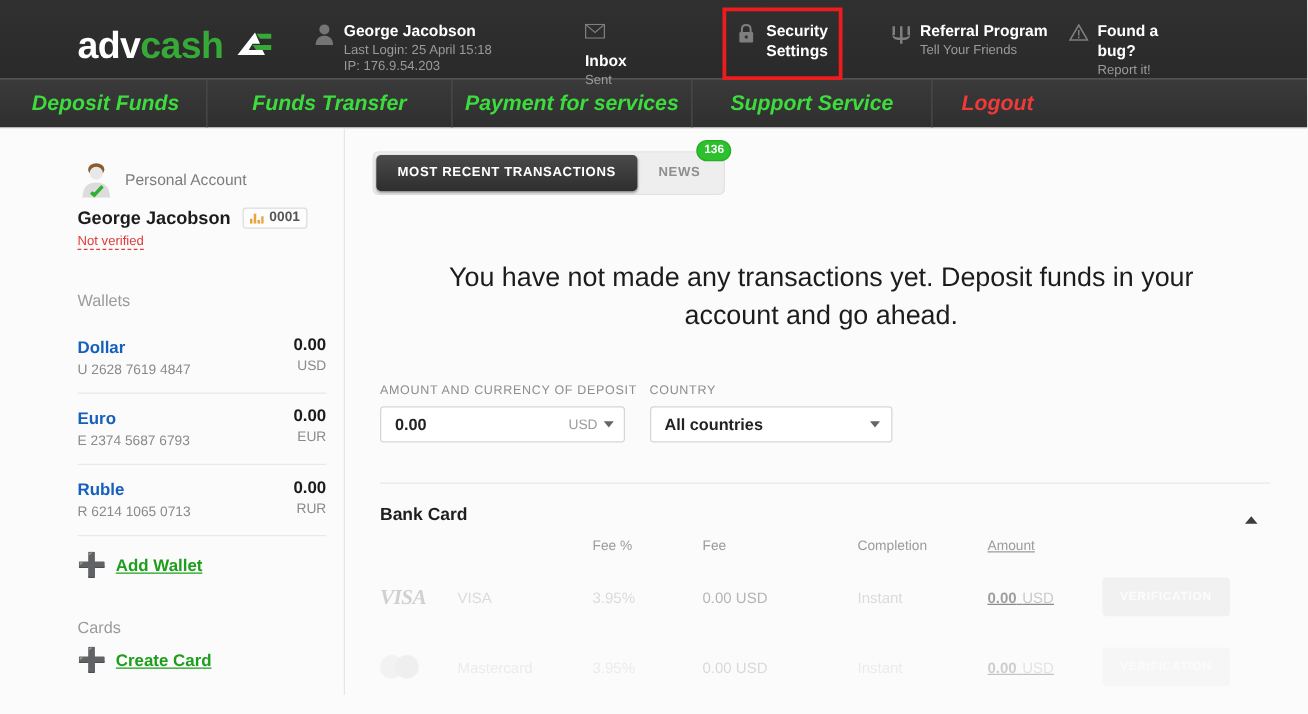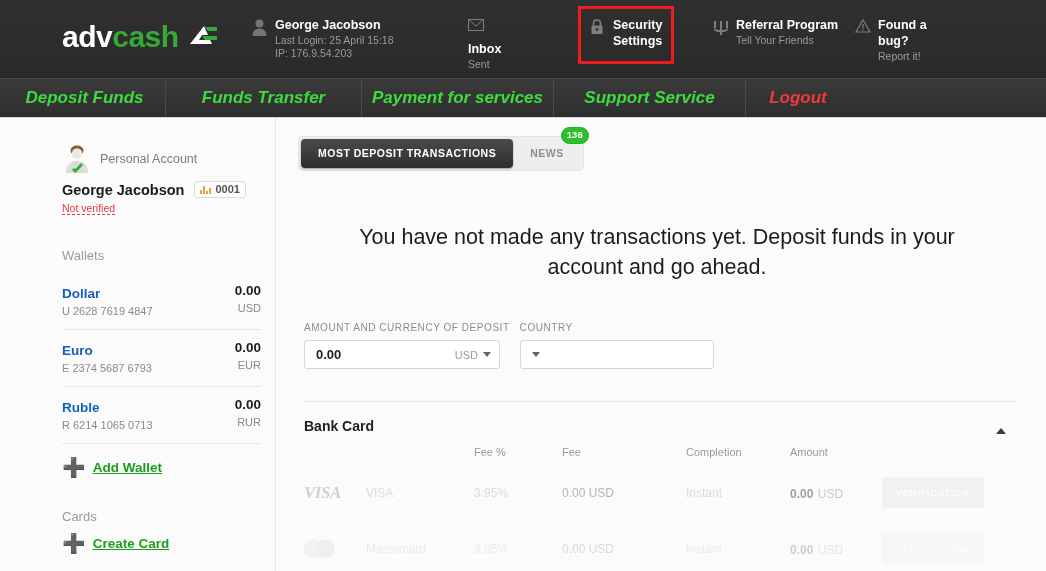--- a/index.html
+++ b/index.html
@@ -18,21 +18,21 @@
     position: relative;
     width: 1046px;
     height: 571px;
     overflow: hidden;
     background: #fbfbfb;
   }
 
   
   .topbar {
     position: relative;
-    height: 78px;
+    height: 63px;
     background: #2b2b2b;
     background: linear-gradient(180deg, #303030 0%, #2a2a2a 100%);
     display: flex;
     align-items: flex-start;
   }
   .logo {
     position: absolute;
     left: 62px;
     top: 22px;
     font-size: 30px;
@@ -415,21 +415,21 @@
   .tbl-row {
     display: flex;
     align-items: center;
     padding: 13px 0 12px;
   }
   .c-logo  { width: 62px; flex: 0 0 62px; }
   .c-brand { width: 108px; flex: 0 0 108px; }
   .c-feep  { width: 88px;  flex: 0 0 88px; }
   .c-fee   { width: 124px; flex: 0 0 124px; }
   .c-comp  { width: 104px; flex: 0 0 104px; }
-  .c-amt   { width: 92px;  flex: 0 0 92px; }
+  .c-amt   { width: 92px;  flex: 0 0 92px; text-decoration: underline; }
   .c-btn   { flex: 1 1 auto; display: flex; justify-content: flex-start; }
 
   .row-faded { opacity: .45; }
   .brand-txt { color: #b4b4b4; font-size: 12px; }
   .cell-muted { color: #b4b4b4; font-size: 12px; }
   .cell-dark { color: #5f5f5f; font-size: 12px; }
   .amt-strong { color: #2e2e2e; font-size: 12px; font-weight: bold; }
   .amt-unit { color: #8e8e8e; font-size: 12px; font-weight: normal; }
   .verify-btn {
     background: #e6e6e6;
@@ -632,39 +632,40 @@
       <div class="add-link" style="margin-top:2px">
         <span class="plus">➕</span>
         <span class="add-text">Create Card</span>
       </div>
       
     </div>
 
     <div class="main">
 
       <div class="tabs">
-        <div class="tab active">MOST DEPOSIT TRANSACTIONS</div>
+        <div class="tab active">MOST RECENT TRANSACTIONS</div>
         <div class="tab">NEWS</div>
         <span class="tab-badge">136</span>
       </div>
 
       <div class="empty-msg">You have not made any transactions yet. Deposit funds in your account and go ahead.</div>
 
       <div class="form-row">
         <div>
           <span class="field-label">AMOUNT AND CURRENCY OF DEPOSIT</span>
           <div class="amt-box">
             <span class="amt-val">0.00</span>
             <span class="amt-cur">USD</span>
             <span class="caret"></span>
           </div>
         </div>
         <div>
           <span class="field-label">COUNTRY</span>
           <div class="sel-box">
+            <span class="sel-val">All countries</span>
             <span class="caret"></span>
           </div>
         </div>
       </div>
 
       <div class="divider"></div>
 
       <div class="bc-head">
         <span class="bc-title">Bank Card</span>
         <span class="chev-up"></span>

